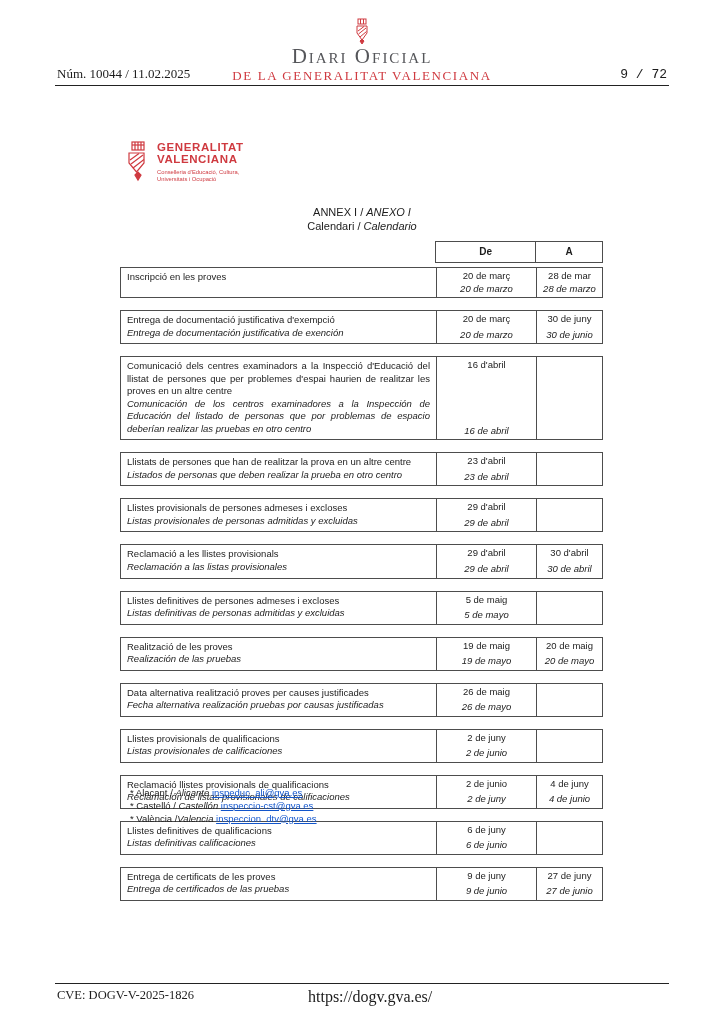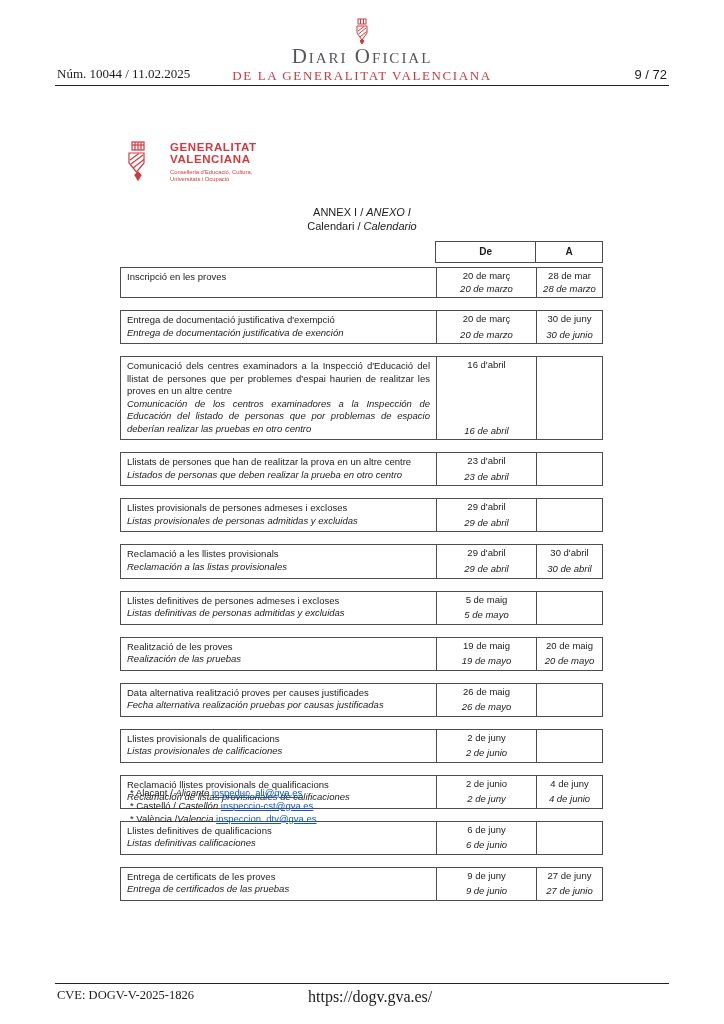--- a/index.html
+++ b/index.html
@@ -12,34 +12,34 @@
   *{box-sizing:border-box;margin:0;padding:0}
   html,body{background:#888}
   .page{
     position:relative;width:724px;height:1024px;margin:0 auto;
     background:#ffffff;color:var(--text);
     font-family:"Liberation Sans",sans-serif;overflow:hidden;
   }
   
   .top-header{position:absolute;left:55px;right:55px;top:18px;height:66px}
   .issue{position:absolute;left:2px;bottom:2px;font-family:"Liberation Serif",serif;font-size:13px}
-  .page-num{position:absolute;right:2px;bottom:2px;font-family:Liberation Sans, sans-serif;font-size:13px}
+  .page-num{position:absolute;right:2px;bottom:2px;font-family:Liberation Mono, monospace;font-size:13px}
   .masthead{position:absolute;left:0;right:0;top:0;text-align:center}
   .masthead-emblem{display:block;margin:0 auto 1px auto}
   .masthead-title{
     font-family:"Liberation Serif",serif;font-variant:small-caps;
     font-size:21px;letter-spacing:2px;color:var(--masthead-gray);line-height:1;
   }
   .masthead-sub{
     font-family:"Liberation Serif",serif;font-size:13px;letter-spacing:1.6px;
     color:var(--brand-red);margin-top:1px;
   }
   .top-rule{position:absolute;left:55px;right:55px;top:85px;border-top:1.5px solid #222}
   
-  .gva-logo{position:absolute;left:127px;top:141px;display:flex;gap:20px;align-items:flex-start}
+  .gva-logo{position:absolute;left:127px;top:141px;display:flex;gap:7px;align-items:flex-start}
   .gva-text .big{font-size:11.5px;font-weight:bold;color:var(--brand-red);letter-spacing:.6px;line-height:1.08}
   .gva-text .dept{font-size:5.8px;color:var(--brand-red);line-height:1.25;margin-top:3px}
   
   .annex-title{position:absolute;left:0;right:0;top:206px;text-align:center;font-size:11px;line-height:1.25}
   .annex-title i{font-style:italic}
   
   .doc-table{position:absolute;left:120px;top:241px;width:483px;font-size:9.5px;line-height:1.32}
   .thead{display:flex;margin-left:315px;width:168px;border:1px solid var(--border-gray);margin-bottom:4px}
   .thead .hcell{height:20px;display:flex;align-items:center;justify-content:center;font-weight:bold;font-size:10px}
   .thead .hcell.de{width:100px}

